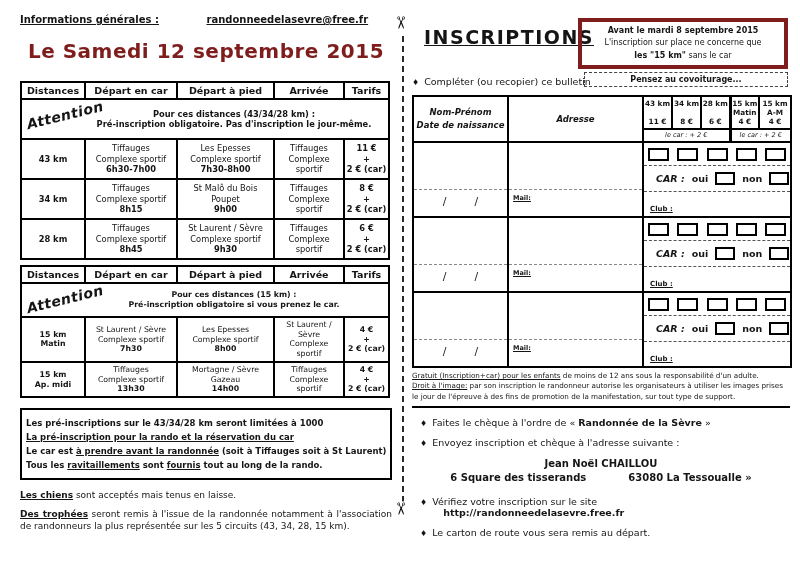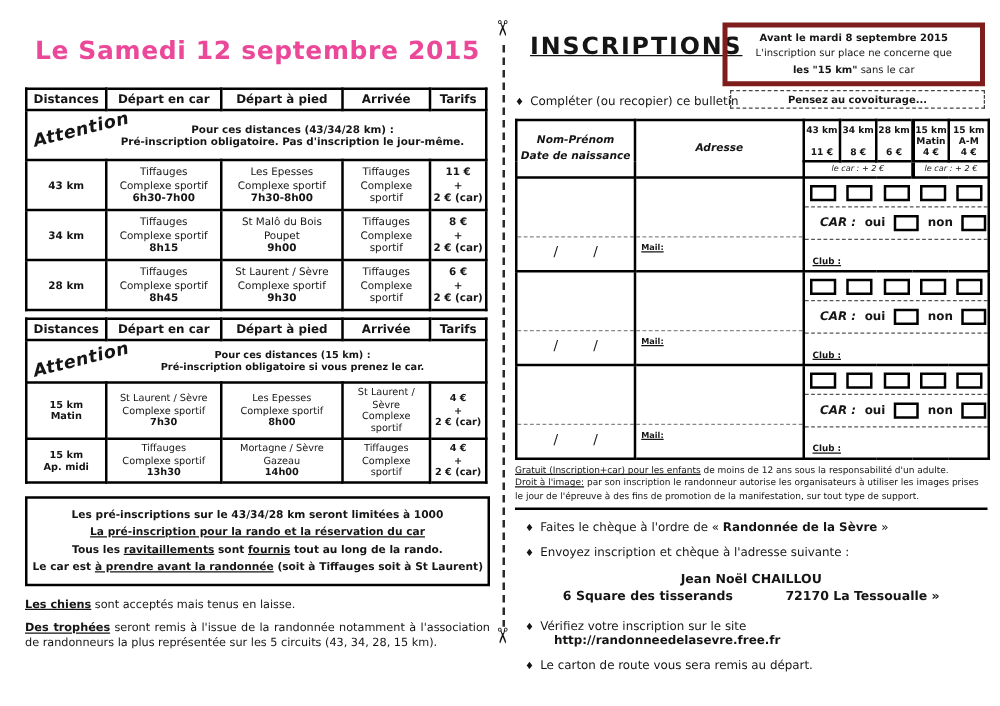--- a/index.html
+++ b/index.html
@@ -35,21 +35,21 @@
   .att-lines { padding-left:58px; }
   td.dcell span { display:block; }
   .tm { font-weight:bold; }
   td.distc { font-weight:bold; font-size:9px; }
   td.tarif { font-weight:bold; font-size:8.5px; line-height:1.15; }
   td.tarif span { display:block; }
   table.dist.t1 tbody td { height:40px; }
   table.dist.t2 { margin-top:5px; }
   table.dist.t2 tbody td { height:34px; font-size:7.8px; }
 
-  .note-box { margin-top:10px; border:2px solid #000; padding:6px 4px; text-align:center;
+  .note-box { margin-top:10px; border:2px solid #000; padding:6px 4px; 
               font-size:8.5px; font-weight:bold; line-height:1.65; }
   .note-box .u { text-decoration:underline; }
   .note-box div { white-space:nowrap; }
   .para { margin-top:9px; font-size:9px; line-height:1.35; }
   .para .lead { font-weight:bold; text-decoration:underline; }
   .para.just { text-align:justify; margin-top:7px; }
 
   
   .right-col { position:absolute; left:412px; top:14px; width:378px; }
   .insc-title { position:absolute; left:12px; top:12px; font-size:19px; font-weight:bold;
@@ -103,21 +103,25 @@
 </head>
 <body>
 
 <div class="page">
 
   <div class="cut-line"></div>
   <div class="scissors top">✂</div>
   <div class="scissors bottom">✂</div>
 
   <div class="left-col">
-    <div class="red-title" style="color:#ec4899">Le Samedi 12 septembre 2015</div>
+    <div class="info-line">
+      <span class="u">Informations générales :</span>
+      <span class="u email">randonneedelasevre@free.fr</span>
+    </div>
+    <div class="red-title" style="color:#7f1d1d">Le Samedi 12 septembre 2015</div>
 
     <table class="dist t1">
       <colgroup>
           <col style="width:64px">
           <col style="width:92px">
           <col style="width:97px">
           <col style="width:70px">
           <col style="width:45px">
         </colgroup>
       <thead>
@@ -284,22 +288,22 @@
             <span>+</span>
             <span>2 € (car)</span>
           </td>
         </tr>
       </tbody>
     </table>
 
     <div class="note-box">
       <div>Les pré-inscriptions sur le 43/34/28 km seront limitées à 1000</div>
       <div class="u">La pré-inscription pour la rando et la réservation du car</div>
+      <div><span>Le car est </span><span class="u">à prendre avant la randonnée</span><span> (soit à Tiffauges soit à St Laurent)</span></div>
       <div><span>Tous les </span><span class="u">ravitaillements</span><span> sont </span><span class="u">fournis</span><span> tout au long de la rando.</span></div>
-      <div><span>Le car est </span><span class="u">à prendre avant la randonnée</span><span> (soit à Tiffauges soit à St Laurent)</span></div>
     </div>
 
     <div class="para">
       <span class="lead">Les chiens</span><span> sont acceptés mais tenus en laisse.</span>
     </div>
     <div class="para just">
       <span class="lead">Des trophées</span><span> seront remis à l'issue de la randonnée notamment à l'association de randonneurs la plus représentée sur les 5 circuits (43, 34, 28, 15 km).</span>
     </div>
   </div>
 
@@ -515,21 +519,21 @@
         <span class="dia">♦</span>
         <span><span>Faites le chèque à l'ordre de « </span><span class="bold">Randonnée de la Sèvre</span><span> »</span></span>
       </div>
       <div class="bullet-line b1">
         <span class="dia">♦</span>
         <span>Envoyez inscription et chèque à l'adresse suivante :</span>
       </div>
 
       <div class="addr-blk">
         <div>Jean Noël CHAILLOU</div>
-        <div class="row2"><span>6 Square des tisserands</span><span class="city">72170 La Tessoualle »</span></div>
+        <div class="row2"><span>6 Square des tisserands</span><span class="city">63080 La Tessoualle »</span></div>
       </div>
 
       <div class="bullet-line b1" style="margin-top:13px">
         <span class="dia">♦</span>
         <span><span>Vérifiez votre inscription sur le site </span><span class="url">http://randonneedelasevre.free.fr</span></span>
       </div>
       <div class="bullet-line b1">
         <span class="dia">♦</span>
         <span>Le carton de route vous sera remis au départ.</span>
       </div>

